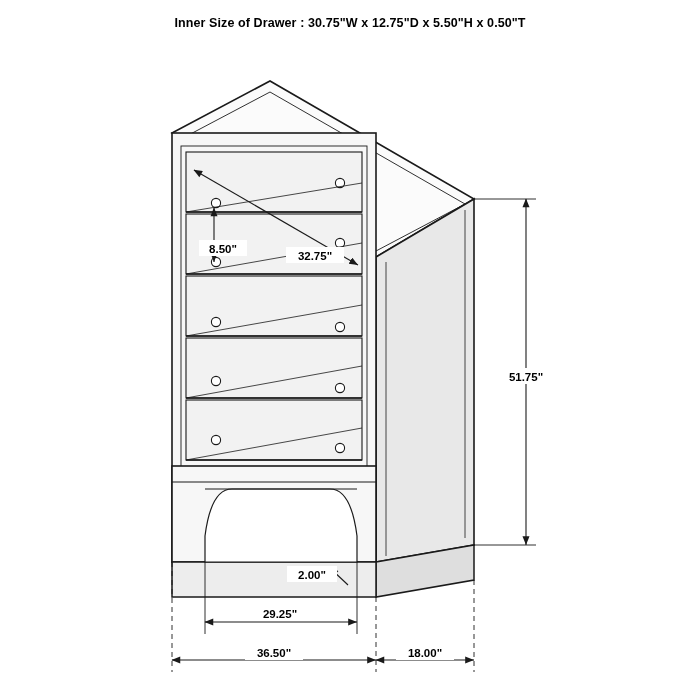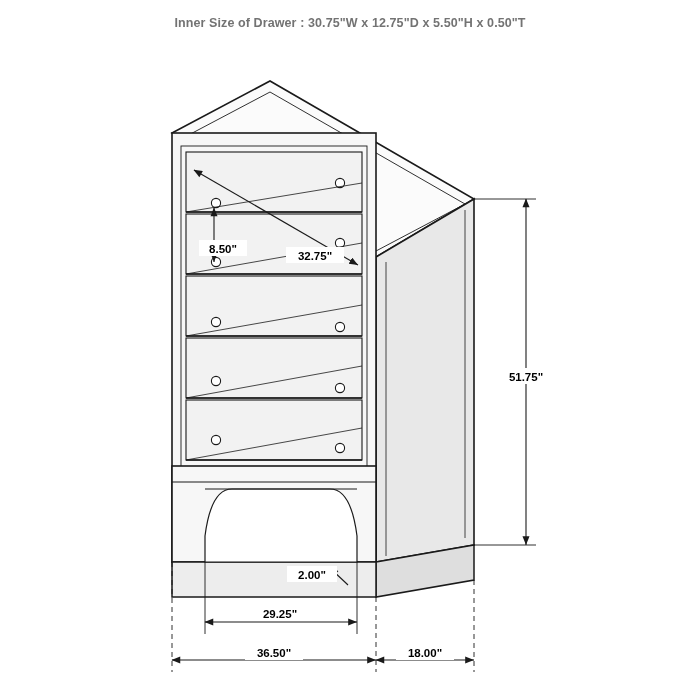--- a/index.html
+++ b/index.html
@@ -16,21 +16,21 @@
     overflow: hidden;
   }
   #title {
     position: absolute;
     top: 16px;
     left: 0;
     width: 700px;
     text-align: center;
     font-size: 12.5px;
     font-weight: bold;
-    color: #737373;
+    color: #000000;
     letter-spacing: 0.1px;
   }
   svg.diagram {
     position: absolute;
     top: 0;
     left: 0;
     width: 700px;
     height: 700px;
   }
   .dimlabel {

